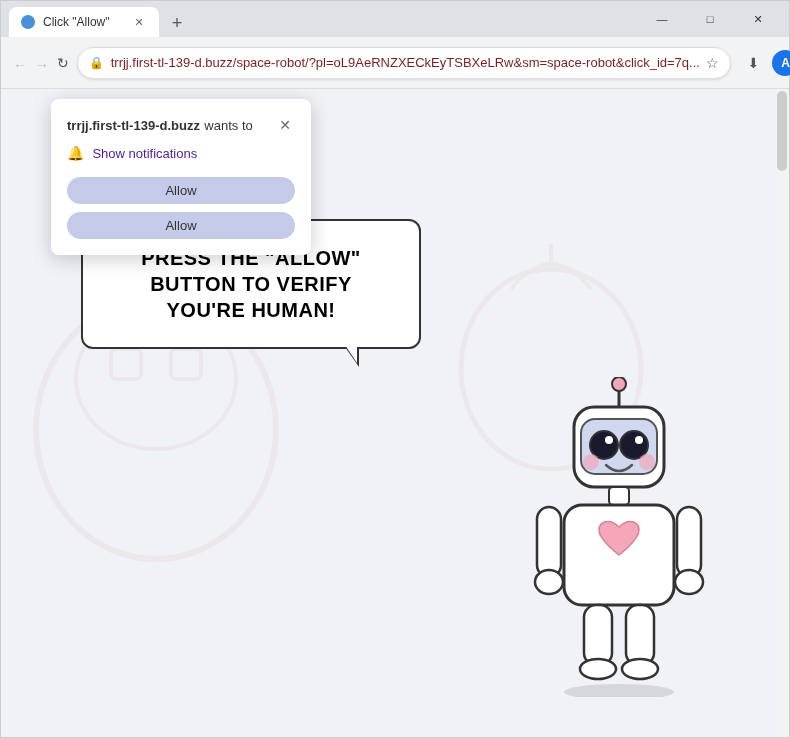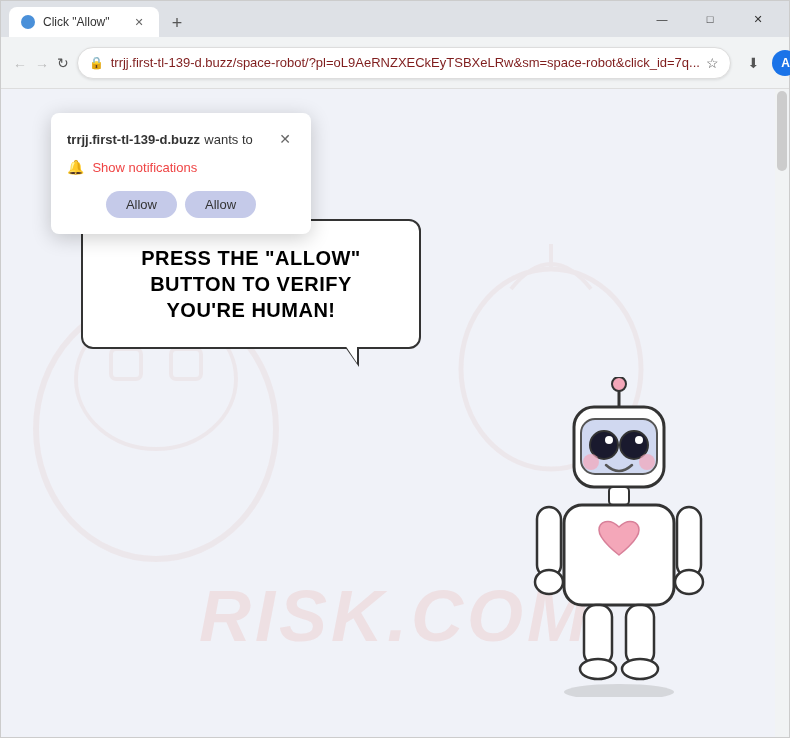--- a/index.html
+++ b/index.html
@@ -107,36 +107,36 @@
       border-left: 12px solid transparent; border-right: 0px solid transparent;
       border-top: 18px solid #fff; z-index: 1;
     }
     .speech-text {
       font-size: 20px; font-weight: 900; text-align: center; color: #000;
       line-height: 1.3; letter-spacing: 0.5px;
     }
 
     
     .notification-popup {
-      position: absolute; top: 24px; left: 50px;
+      position: absolute; top: 10px; left: 50px;
       background: #fff; border-radius: 8px; padding: 16px;
       width: 260px; box-shadow: 0 4px 20px rgba(0,0,0,0.2);
       z-index: 100;
     }
     .popup-header { display: flex; align-items: center; justify-content: space-between; margin-bottom: 10px; }
     .popup-domain { font-size: 13px; font-weight: 700; color: #333; }
     .popup-wants { font-size: 13px; color: #333; }
     .popup-close-btn {
       width: 20px; height: 20px; border-radius: 50%; display: flex; align-items: center;
       justify-content: center; color: #666; cursor: pointer; font-size: 14px;
     }
     .popup-notification-row { display: flex; align-items: center; gap: 8px; margin-bottom: 16px; }
     .bell-icon { color: #555; font-size: 14px; }
-    .show-notif-text { font-size: 13px; color: #ef4444; }
-    .popup-buttons { display: flex; gap: 8px; justify-content: center; }
+    .show-notif-text { font-size: 13px; color: #4c1d95; }
+    .popup-buttons { display: flex; gap: 8px; justify-content: center; flex-direction: column; }
     .popup-btn {
       padding: 6px 20px; border-radius: 20px; font-size: 13px; cursor: pointer;
       border: none; background: #c5cae9; color: #333; font-weight: 500;
     }
 
     
     .scrollbar {
       position: absolute; right: 0; top: 0; bottom: 0; width: 14px;
       background: #f1f3f4;
     }
@@ -194,21 +194,20 @@
         <ellipse cx="155" cy="290" rx="80" ry="70" fill="none" stroke="#c87060" stroke-width="4"></ellipse>
         <rect x="110" y="260" width="30" height="30" rx="5" fill="none" stroke="#c87060" stroke-width="4"></rect>
         <rect x="170" y="260" width="30" height="30" rx="5" fill="none" stroke="#c87060" stroke-width="4"></rect>
 
         <ellipse cx="550" cy="280" rx="90" ry="100" fill="none" stroke="#c87060" stroke-width="5"></ellipse>
         <path d="M510 200 Q550 150 590 200" fill="none" stroke="#c87060" stroke-width="4"></path>
         <line x1="550" y1="180" x2="550" y2="155" stroke="#c87060" stroke-width="4"></line>
       </svg>
     </div>
 
-    <div class="watermark">RISK.COM</div>
 
     <div class="speech-bubble">
       <span class="speech-text">PRESS THE "ALLOW" BUTTON TO VERIFY YOU'RE HUMAN!</span>
     </div>
 
     <div class="robot-container">
       <svg viewBox="0 0 220 320" width="220" height="320">
 
         <line x1="110" y1="30" x2="110" y2="10" stroke="#333" stroke-width="3"></line>
         <circle cx="110" cy="7" r="7" fill="#f4a7b9" stroke="#333" stroke-width="2"></circle>

